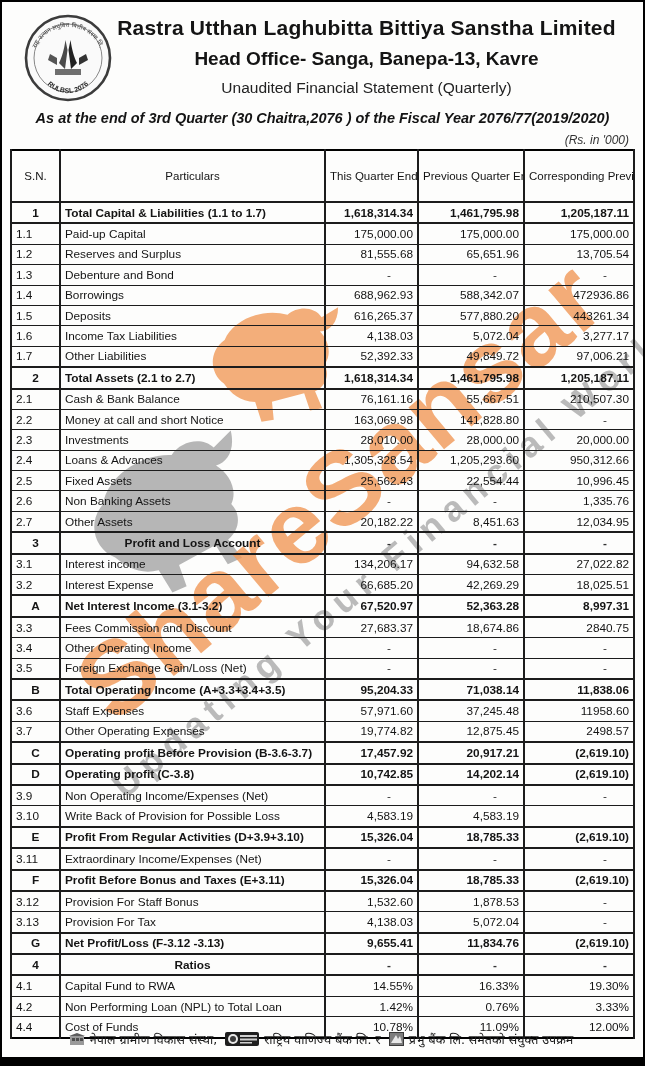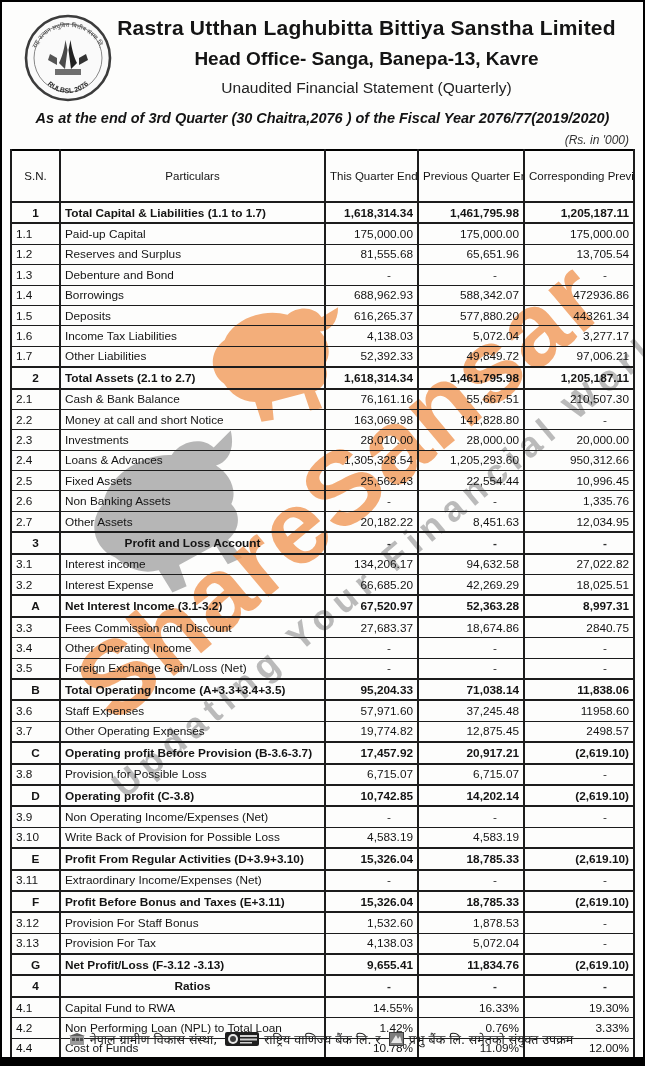--- a/index.html
+++ b/index.html
@@ -307,27 +307,20 @@
             <td class="num">19,774.82</td>
             <td class="num">12,875.45</td>
             <td class="num">2498.57</td>
           </tr>
           <tr class="total">
             <td class="sn">C</td>
             <td class="label">Operating profit Before Provision (B-3.6-3.7)</td>
             <td class="num">17,457.92</td>
             <td class="num">20,917.21</td>
             <td class="num">(2,619.10)</td>
-          </tr>
-          <tr>
-            <td class="sn">3.8</td>
-            <td class="label">Provision for Possible Loss</td>
-            <td class="num">6,715.07</td>
-            <td class="num">6,715.07</td>
-            <td class="num dash">-</td>
           </tr>
           <tr class="total">
             <td class="sn">D</td>
             <td class="label">Operating profit (C-3.8)</td>
             <td class="num">10,742.85</td>
             <td class="num">14,202.14</td>
             <td class="num">(2,619.10)</td>
           </tr>
           <tr>
             <td class="sn">3.9</td>

